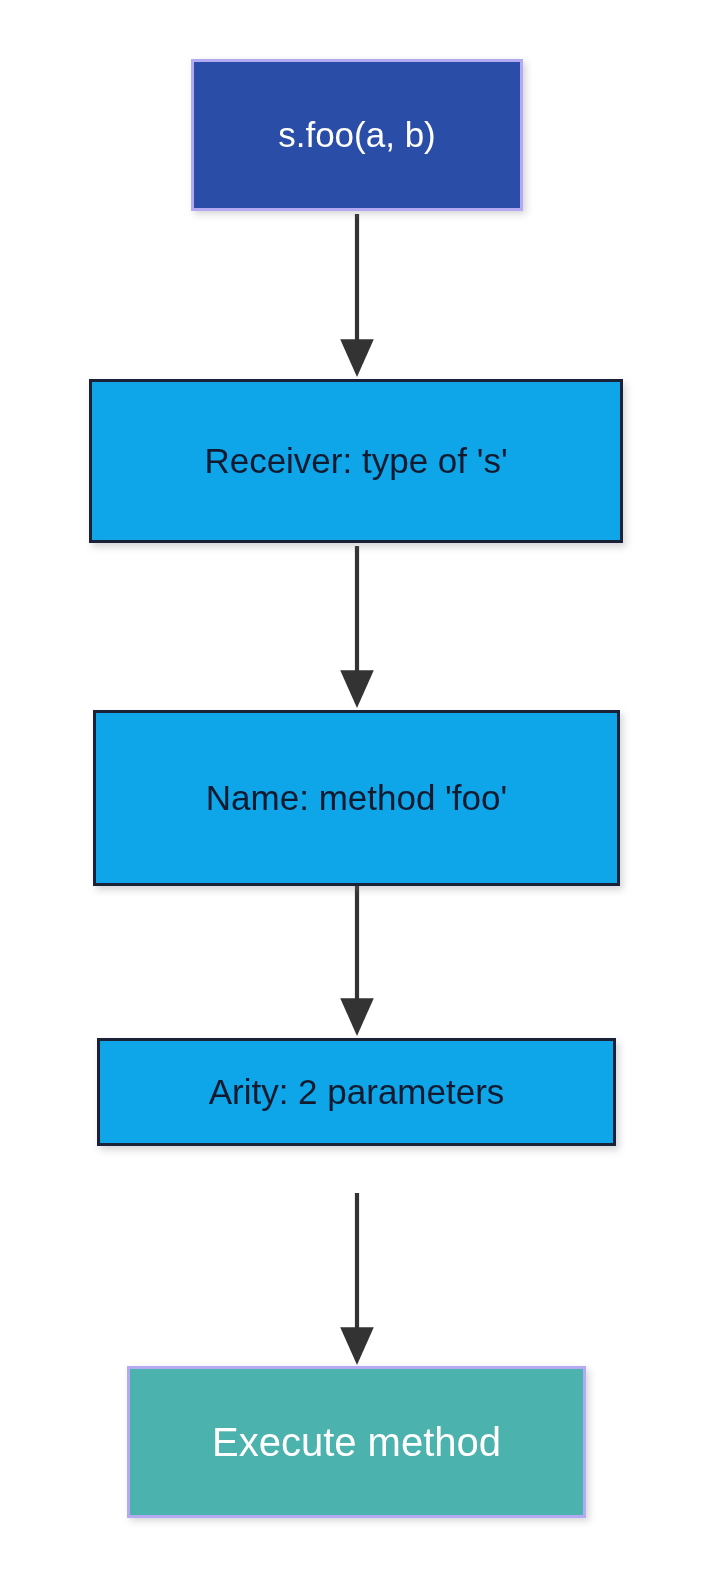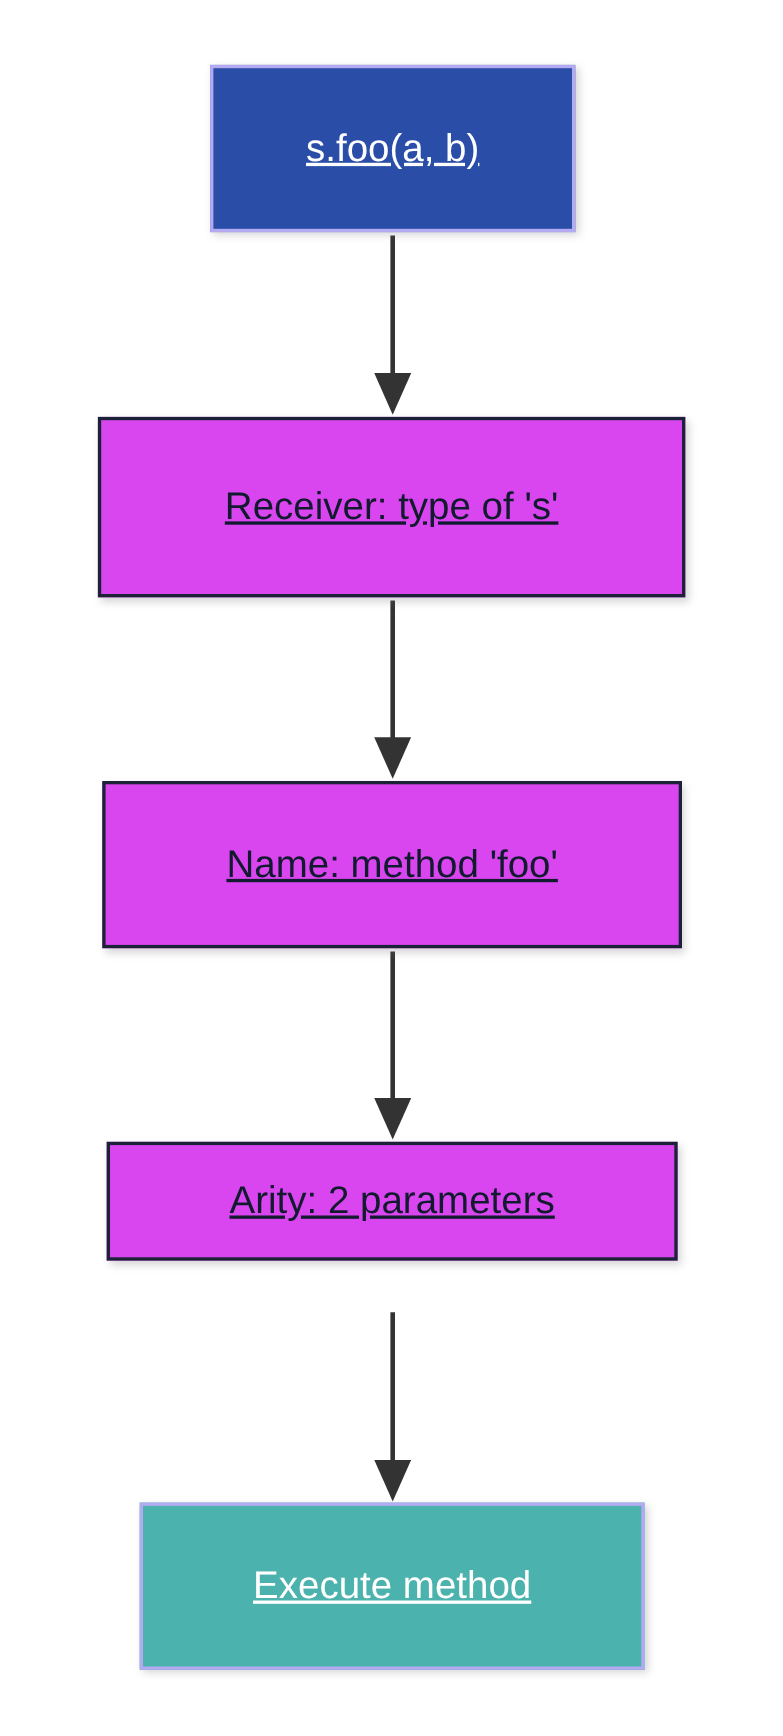--- a/index.html
+++ b/index.html
@@ -25,76 +25,75 @@
     height: 1578px;
   }
   .node {
     position: absolute;
     box-sizing: border-box;
     display: flex;
     align-items: center;
     justify-content: center;
     line-height: 1.2;
     white-space: nowrap;
-    text-decoration: underline;
   }
   .node-label {
     display: block;
   }
 
   
   #node-start {
     left: 191px;
     top: 59px;
     width: 332px;
     height: 152px;
     background: #2A4DA8;
     border: 3px solid #b3aaf2;
     color: #ffffff;
     font-size: 35px;
     box-shadow: 3px 3px 7px rgba(120,120,130,0.30);
   }
 
   
   .node-plain {
-    background: #d946ef;
+    background: #0ea5e9;
     border: 3px solid #1b2238;
     color: #111a2e;
     font-size: 35px;
     box-shadow: 3px 4px 7px rgba(120,120,130,0.30);
   }
   #node-receiver {
     left: 89px;
     top: 379px;
     width: 534px;
     height: 164px;
   }
   #node-name {
     left: 93px;
     top: 710px;
     width: 527px;
-    height: 152px;
+    height: 176px;
   }
   #node-arity {
     left: 97px;
     top: 1038px;
     width: 519px;
     height: 108px;
   }
 
   
   #node-execute {
     left: 127px;
     top: 1366px;
     width: 459px;
     height: 152px;
     background: #4BB2AD;
     border: 3px solid #b3aaf2;
     color: #ffffff;
-    font-size: 35px;
+    font-size: 40px;
     box-shadow: 3px 3px 7px rgba(120,120,130,0.30);
   }
 </style>
 </head>
 <body>
 
 <div id="canvas">
 
   <svg class="flow-svg" viewBox="0 0 712 1578" aria-hidden="true">
     <defs>

